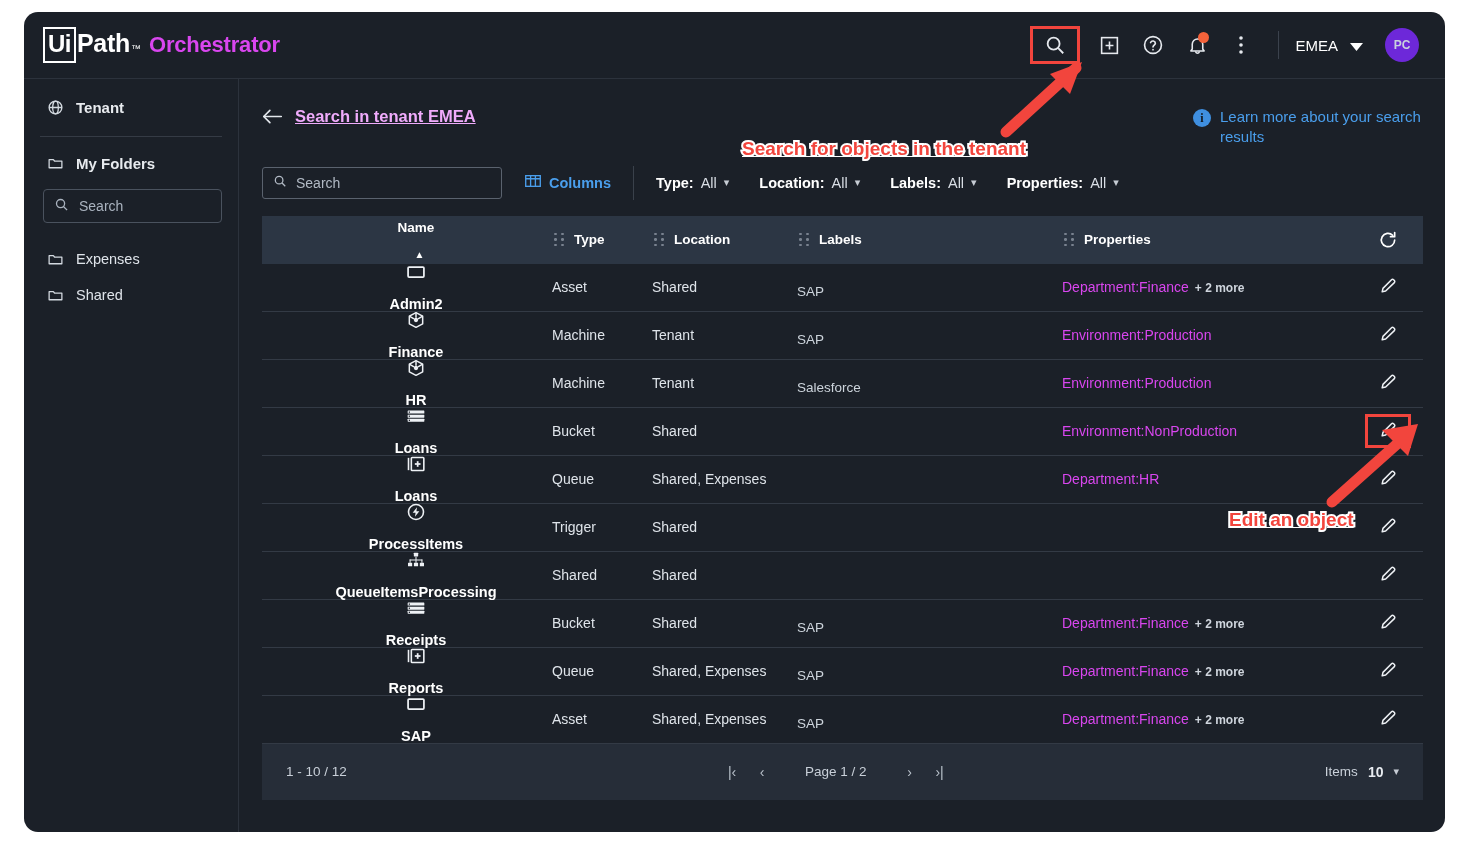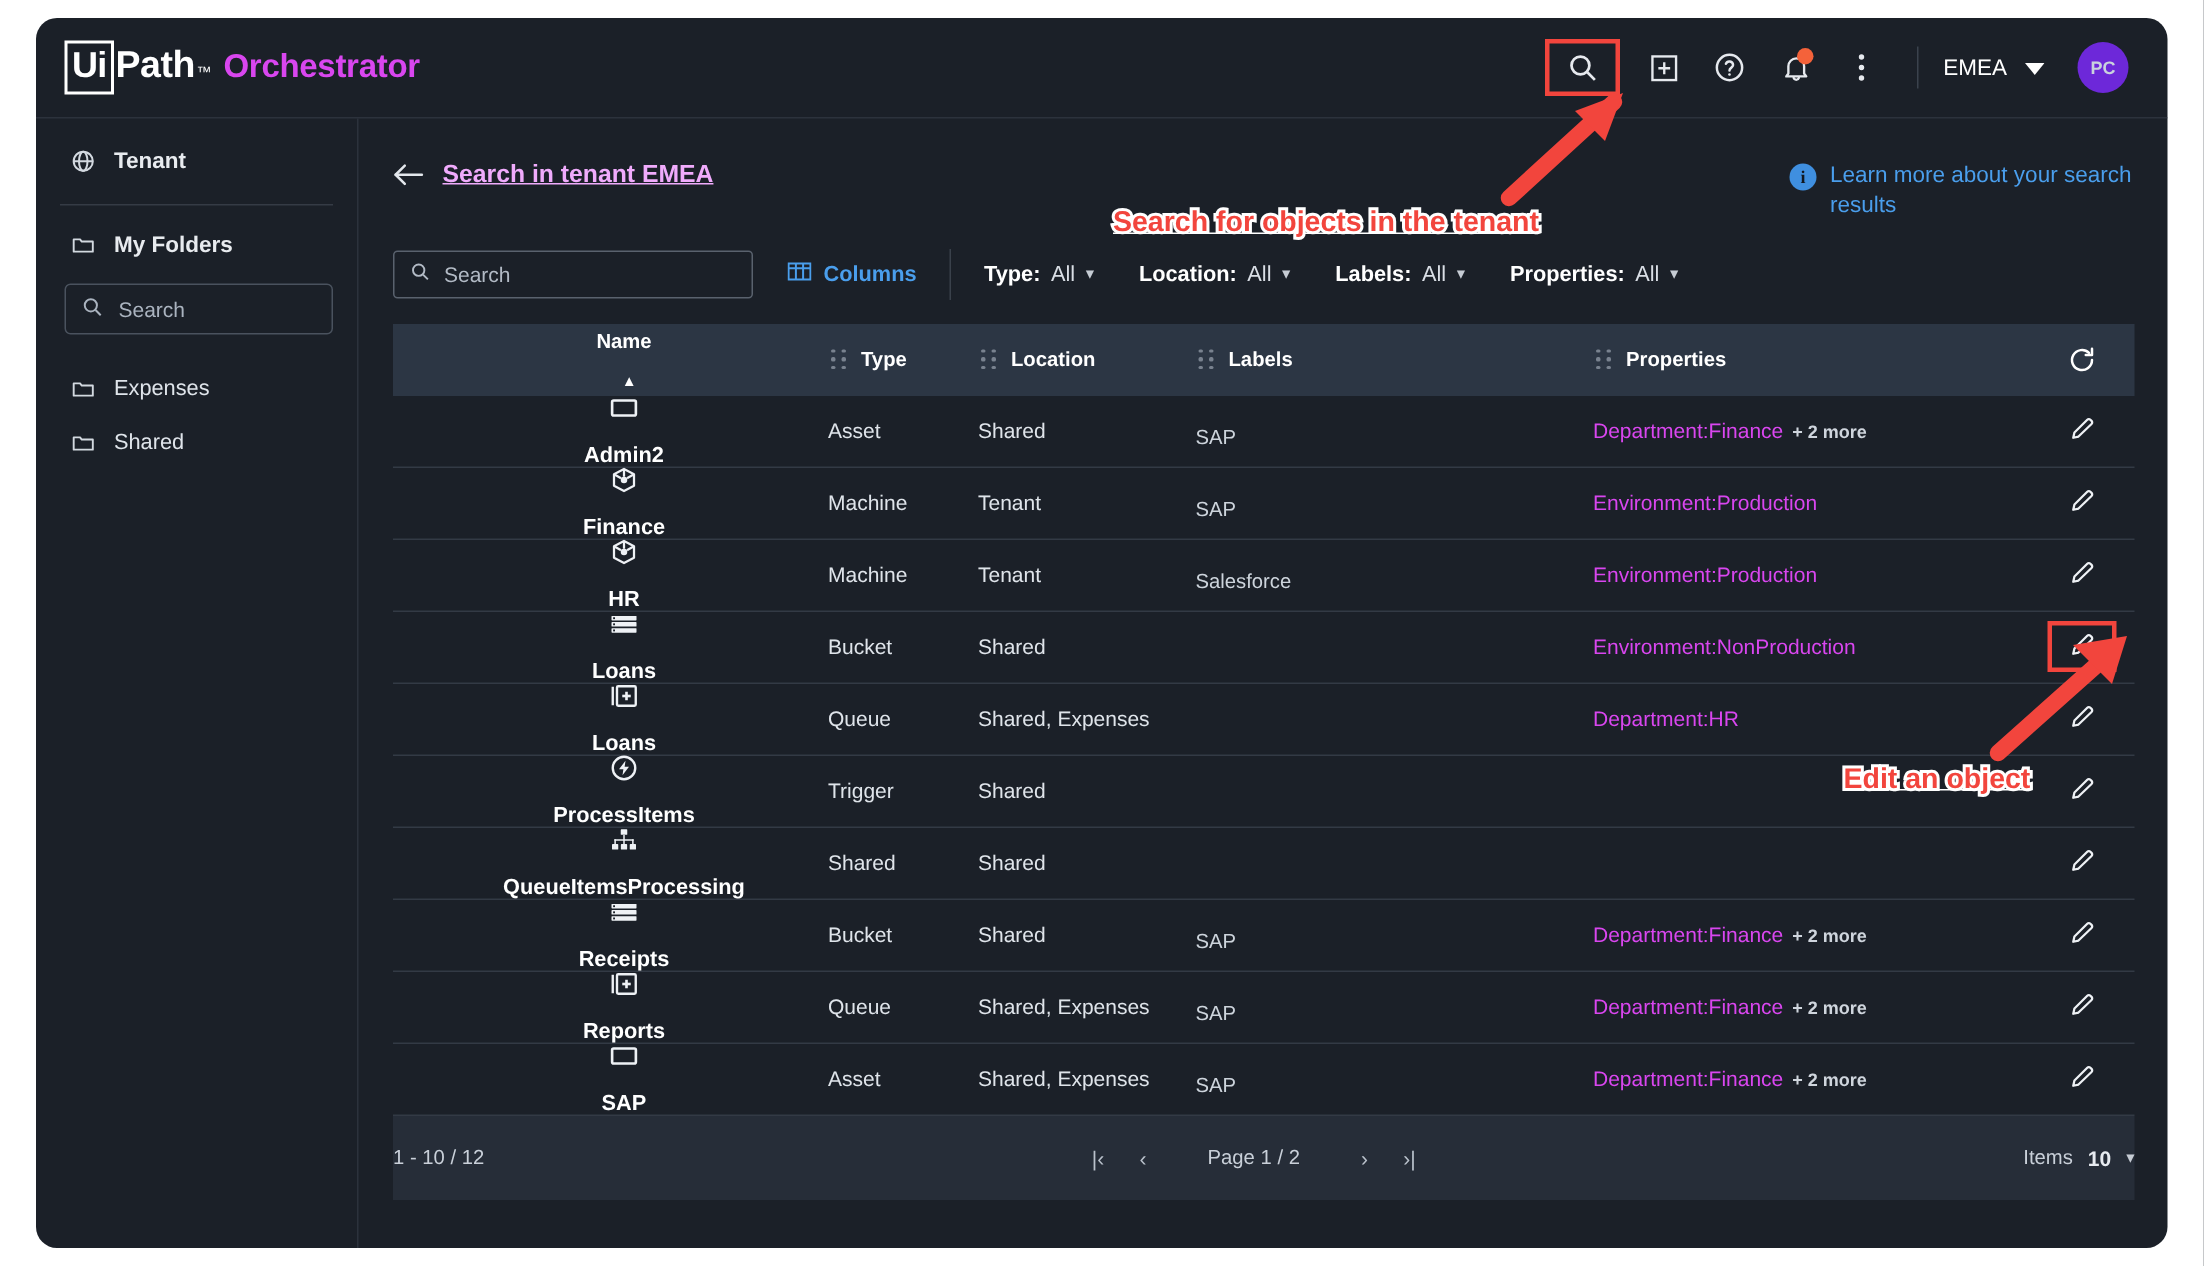--- a/index.html
+++ b/index.html
@@ -173,21 +173,21 @@
   .pencil { color: #eef1f5; }
   .pencil-highlight {
     border: 3px solid #f2453d;
     width: 46px; height: 34px;
     display: flex; align-items: center; justify-content: center;
   }
   
   .tfoot {
     display: flex; align-items: center; height: 56px;
     background: #262d38; color: #c9d0d9; font-size: 13.5px;
-    padding: 0 0;
+    padding: 0 24px;
   }
   .pager { display: flex; align-items: center; gap: 0; margin: 0 auto; color: #c9d0d9; }
   .pg-btn { width: 30px; text-align: center; font-size: 14px; color: #b9c1cb; }
   .pg-label { font-size: 13.5px; margin: 0 28px; color: #c9d0d9; }
   .items-sel { display: flex; align-items: center; gap: 10px; color: #c9d0d9; }
   .items-sel b { color: #e7ebf0; font-weight: 700; font-size: 14px; }
   
   .annot {
     position: absolute;
     color: #f2453d; font-weight: 700;

